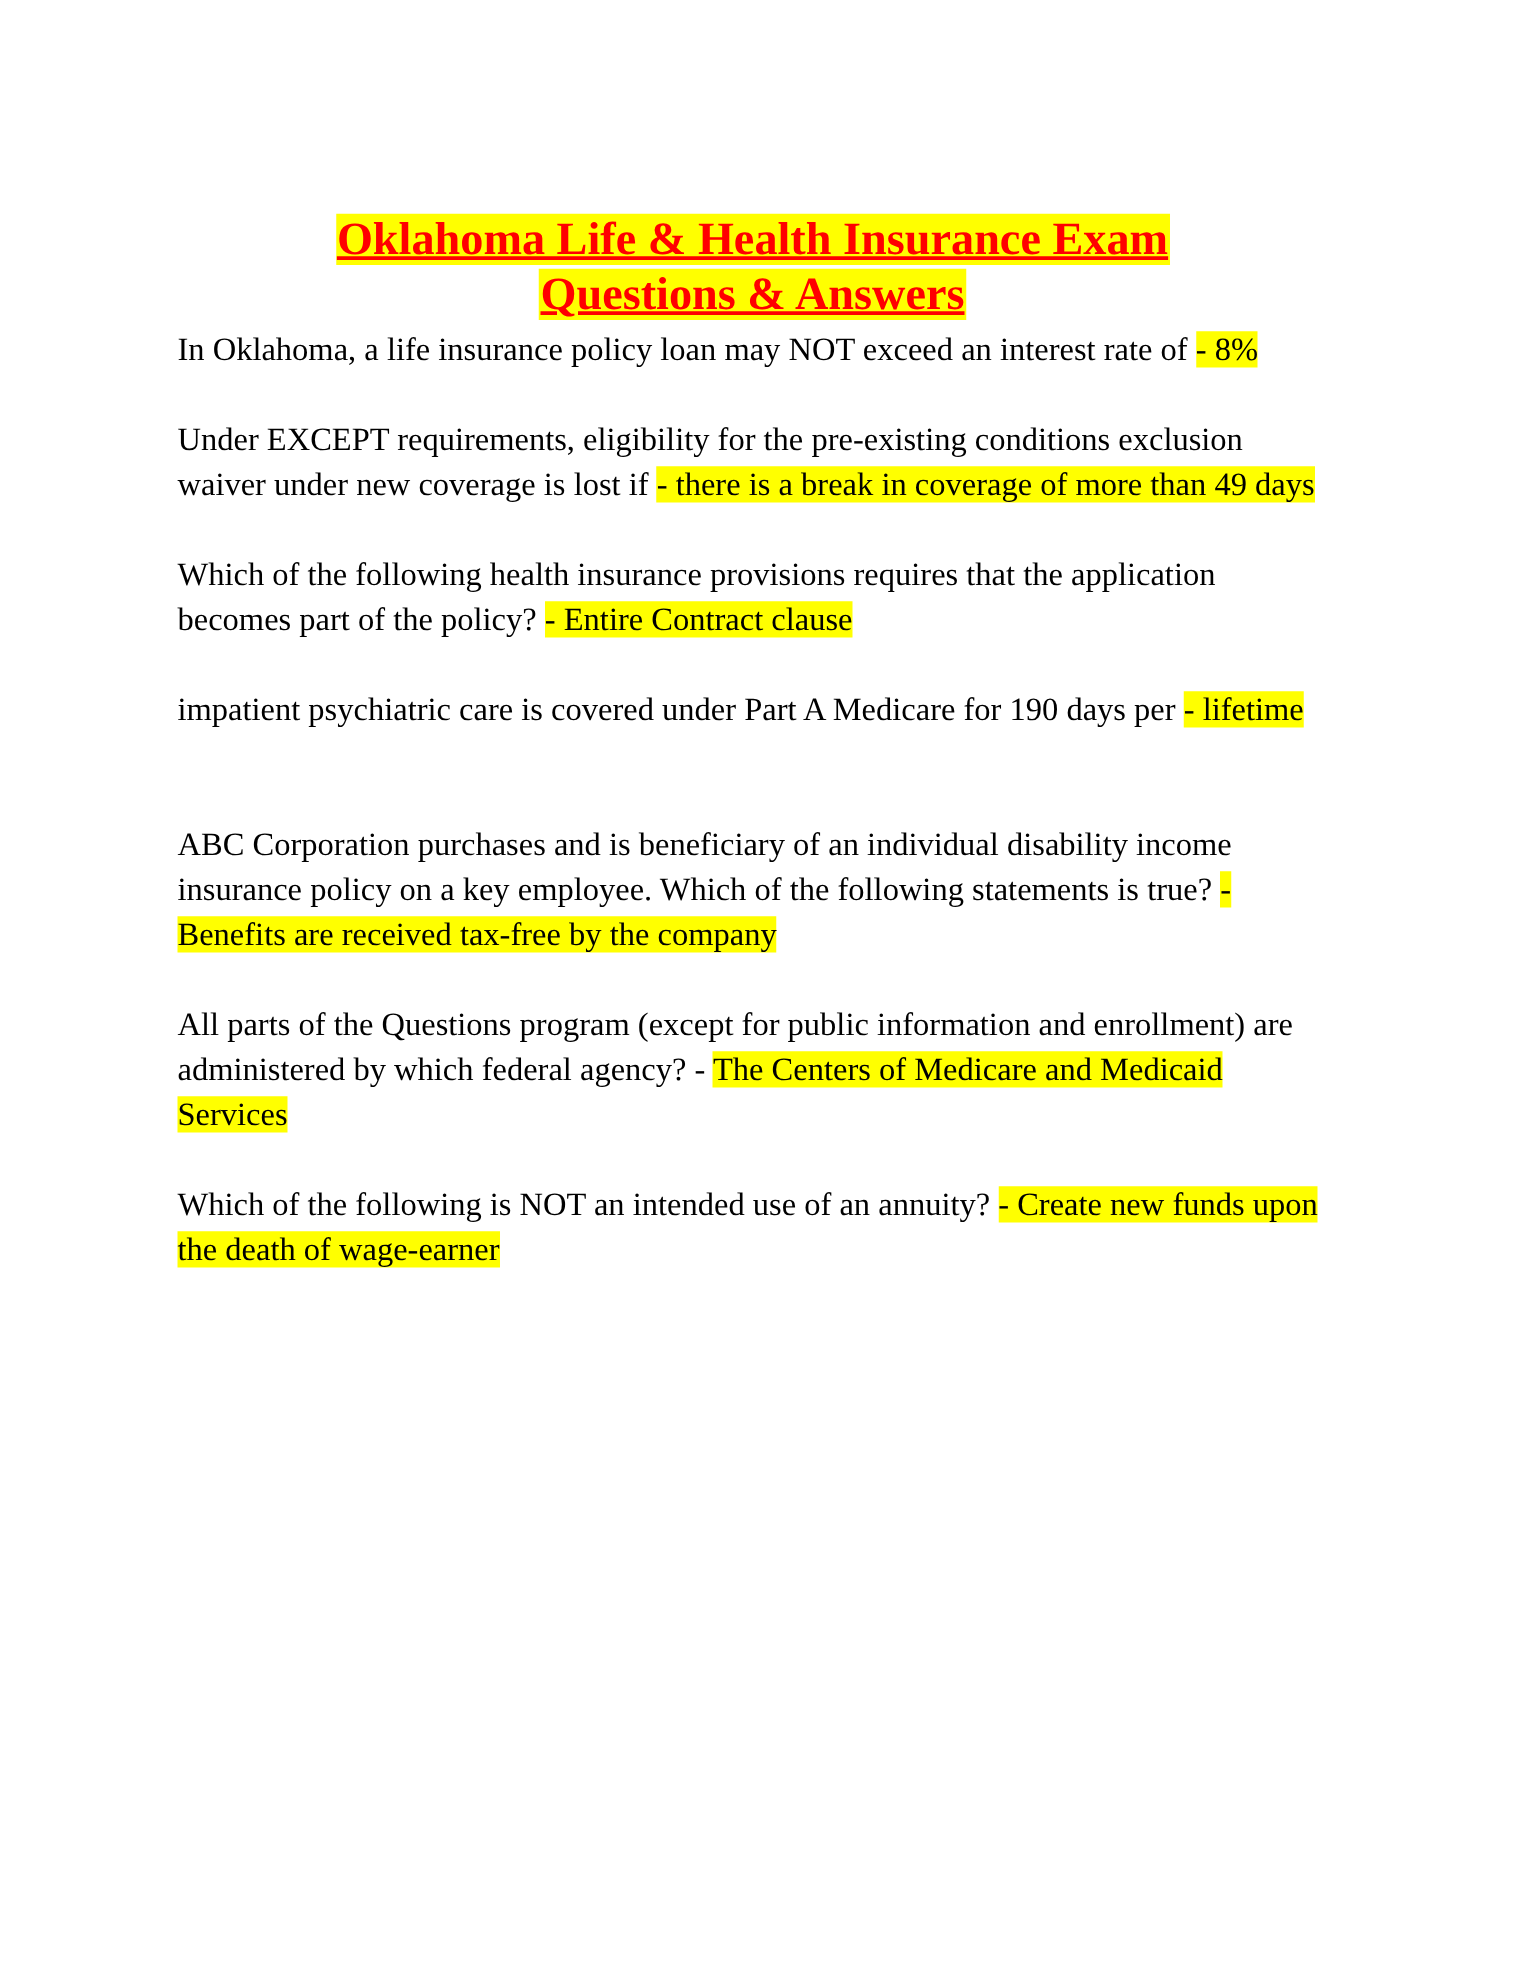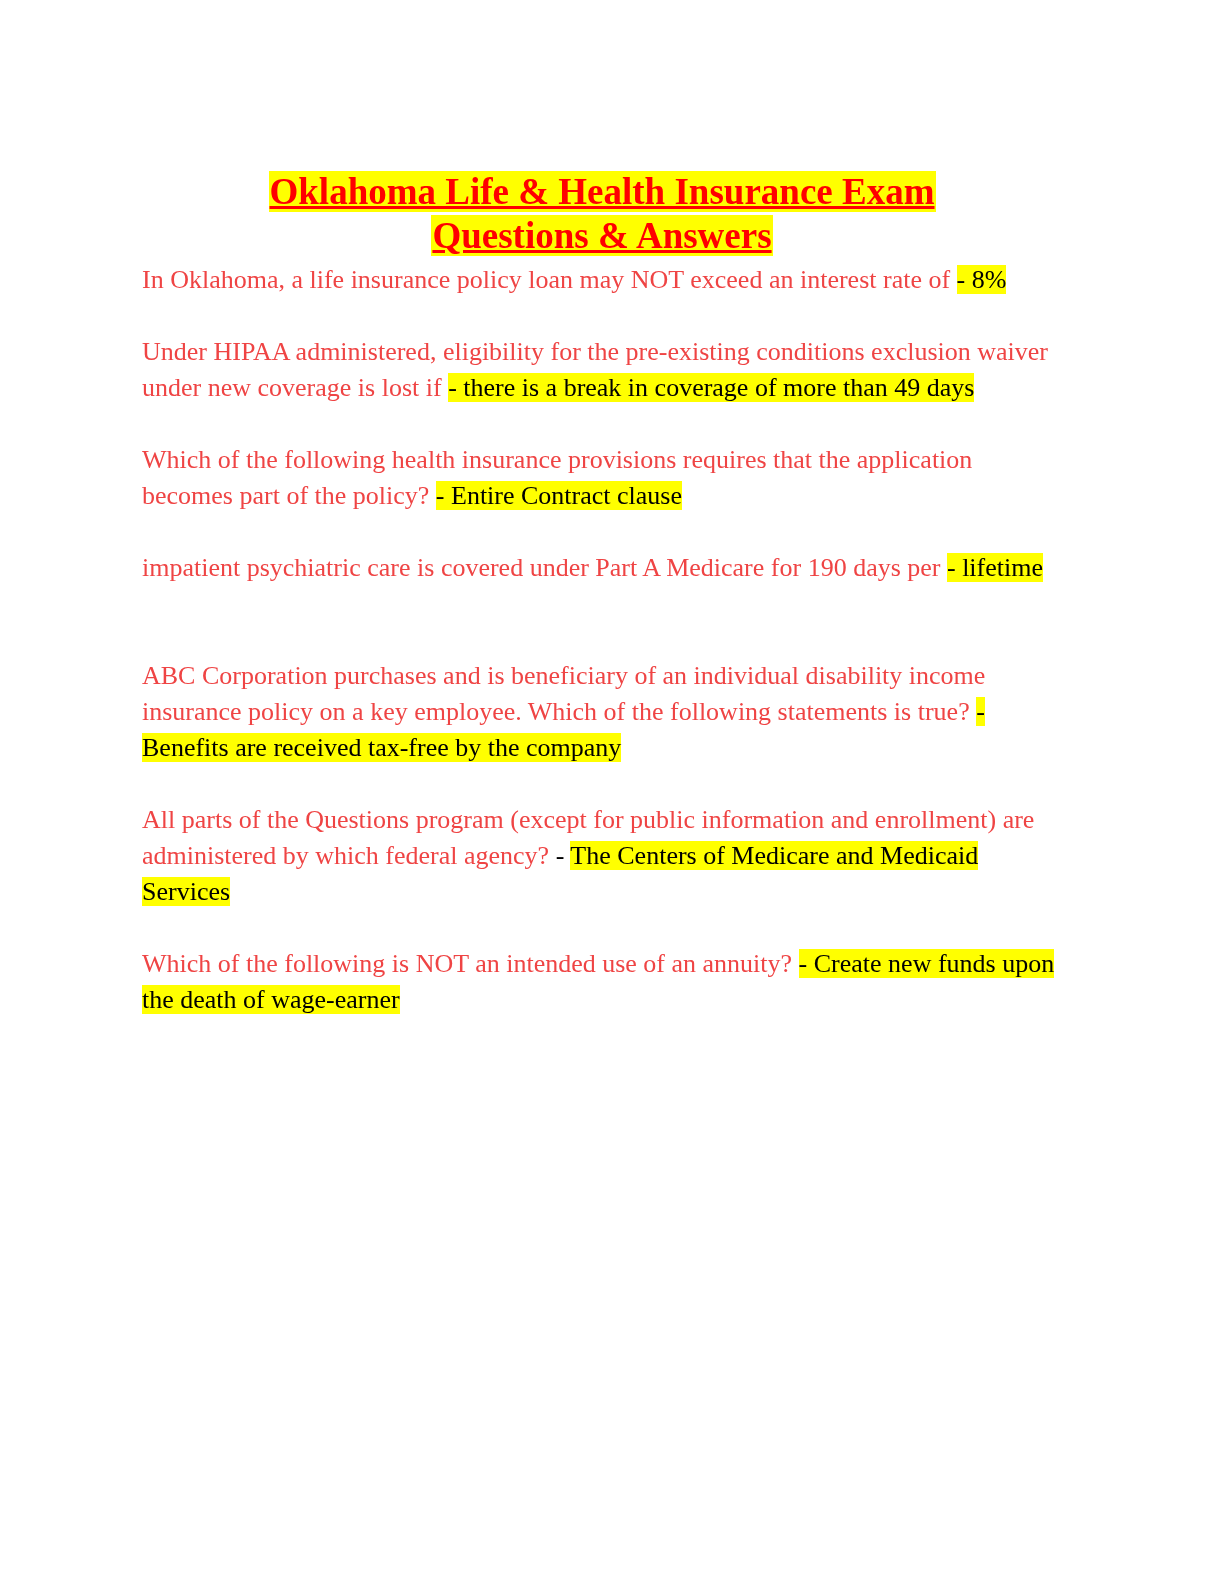--- a/index.html
+++ b/index.html
@@ -65,21 +65,21 @@
     text-align: left;
     word-spacing: 0px;
   }
   .qa-spacer {
     height: 36px;
     line-height: 36px;
     font-size: 26px;
   }
 
   .q-text {
-    color: #ef4444;
+    color: #000000;
   }
   .a-text {
     color: #000000;
     background-color: #ffff00;
     box-decoration-break: clone;
     -webkit-box-decoration-break: clone;
   }
   .sep-plain {
     color: #000000;
   }
@@ -91,21 +91,21 @@
   <div class="content">
 
     <h1 class="doc-title">
       <span class="title-line">Oklahoma Life &amp; Health Insurance Exam</span><br>
       <span class="title-line">Questions &amp; Answers</span>
     </h1>
 
     <div id="qa-list">
         <p class="qa-block"><span class="q-text">In Oklahoma, a life insurance policy loan may NOT exceed an interest rate of </span><span class="a-text">- 8%</span></p>
         <div class="qa-spacer">&nbsp;</div>
-        <p class="qa-block"><span class="q-text">Under HIPAA administered, eligibility for the pre-existing conditions exclusion waiver under new coverage is lost if </span><span class="a-text">- there is a break in coverage of more than 49 days</span></p>
+        <p class="qa-block"><span class="q-text">Under EXCEPT requirements, eligibility for the pre-existing conditions exclusion waiver under new coverage is lost if </span><span class="a-text">- there is a break in coverage of more than 49 days</span></p>
         <div class="qa-spacer">&nbsp;</div>
         <p class="qa-block"><span class="q-text">Which of the following health insurance provisions requires that the application becomes part of the policy? </span><span class="a-text">- Entire Contract clause</span></p>
         <div class="qa-spacer">&nbsp;</div>
         <p class="qa-block"><span class="q-text">impatient psychiatric care is covered under Part A Medicare for 190 days per </span><span class="a-text">- lifetime</span></p>
         <div class="qa-spacer">&nbsp;</div>
         <div class="qa-spacer">&nbsp;</div>
         <p class="qa-block"><span class="q-text">ABC Corporation purchases and is beneficiary of an individual disability income insurance policy on a key employee. Which of the following statements is true? </span><span class="a-text">- Benefits are received tax-free by the company</span></p>
         <div class="qa-spacer">&nbsp;</div>
         <p class="qa-block"><span class="q-text">All parts of the Questions program (except for public information and enrollment) are administered by which federal agency? </span><span class="sep-plain">- </span><span class="a-text">The Centers of Medicare and Medicaid Services</span></p>
         <div class="qa-spacer">&nbsp;</div>

